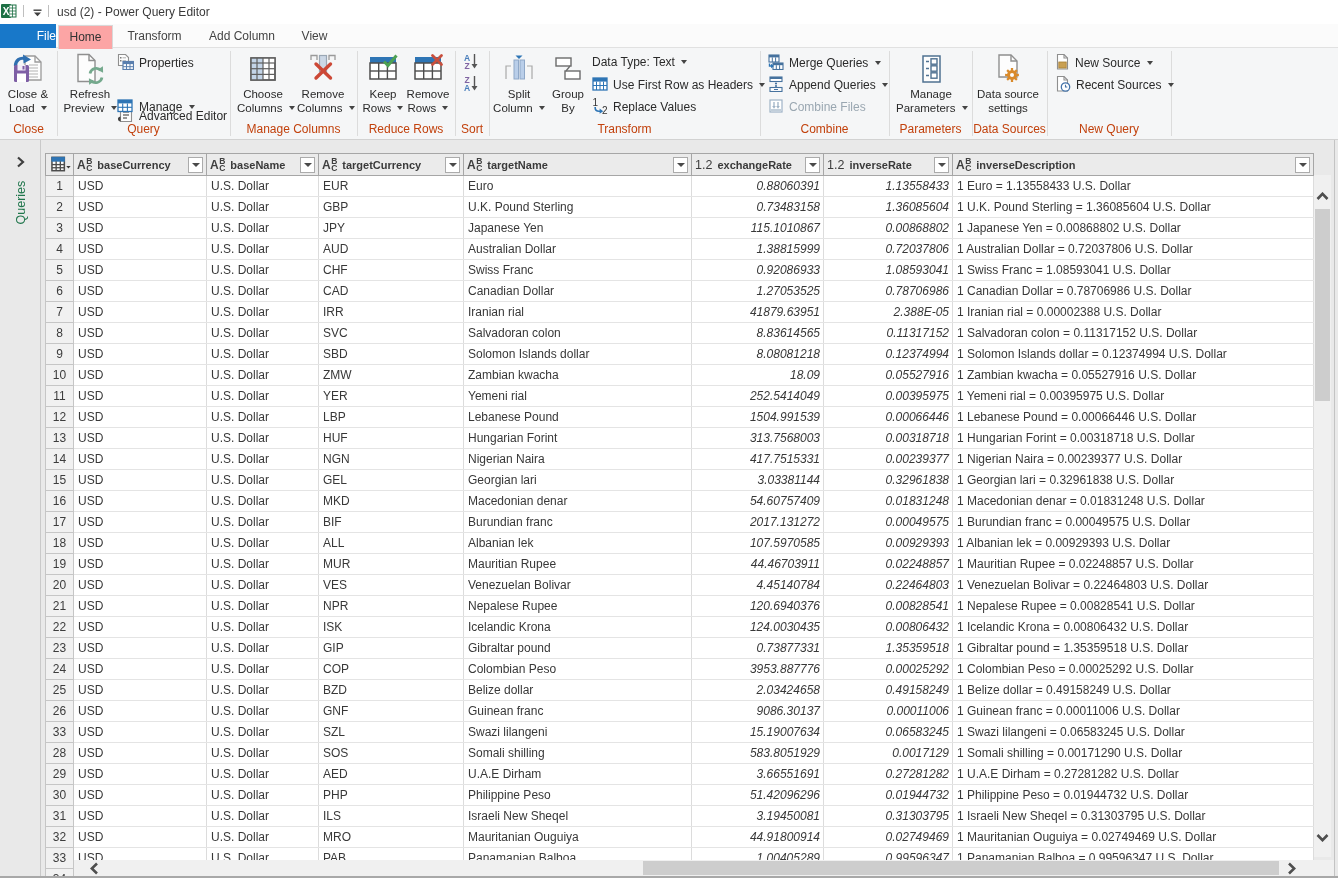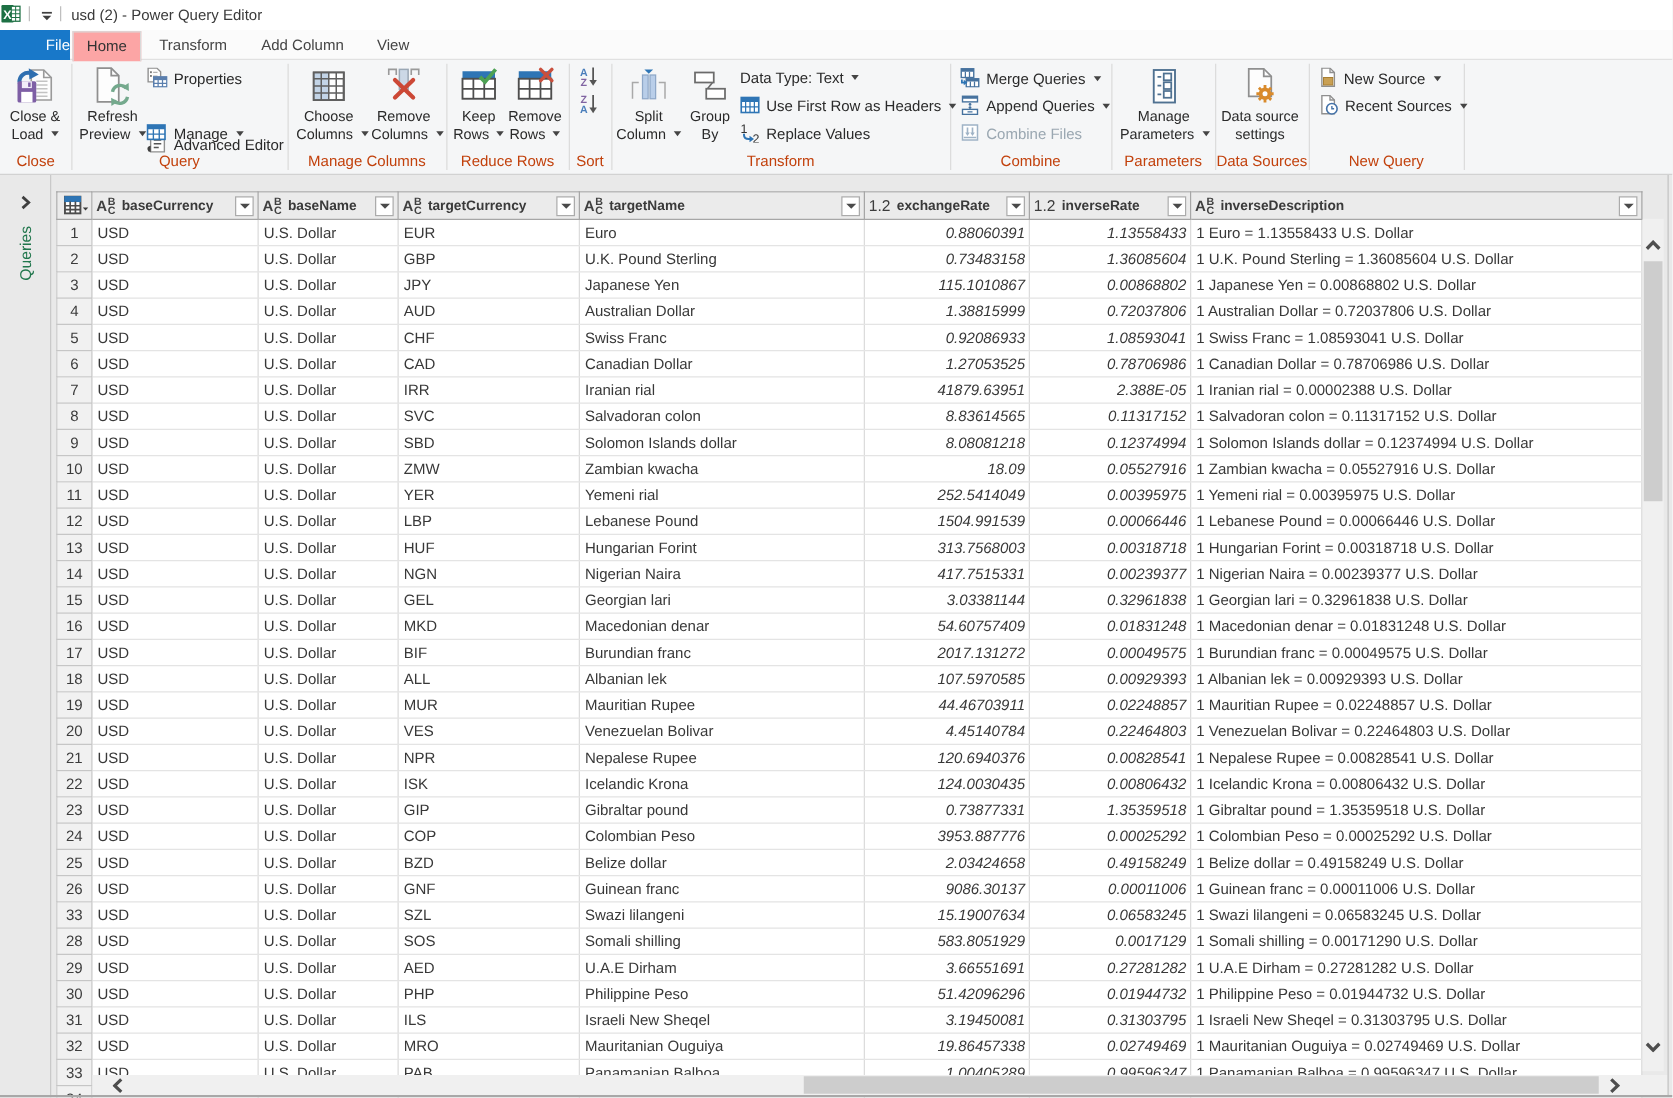--- a/index.html
+++ b/index.html
@@ -770,21 +770,21 @@
             <td class="num">3.19450081</td>
             <td class="num">0.31303795</td>
             <td>1 Israeli New Sheqel = 0.31303795 U.S. Dollar</td>
           </tr>
   <tr>
             <td class="rn">32</td>
             <td>USD</td>
             <td>U.S. Dollar</td>
             <td>MRO</td>
             <td>Mauritanian Ouguiya</td>
-            <td class="num">19.86457338</td>
+            <td class="num">44.91800914</td>
             <td class="num">0.02749469</td>
             <td>1 Mauritanian Ouguiya = 0.02749469 U.S. Dollar</td>
           </tr>
   <tr>
             <td class="rn">33</td>
             <td>USD</td>
             <td>U.S. Dollar</td>
             <td>PAB</td>
             <td>Panamanian Balboa</td>
             <td class="num">1.00405289</td>

